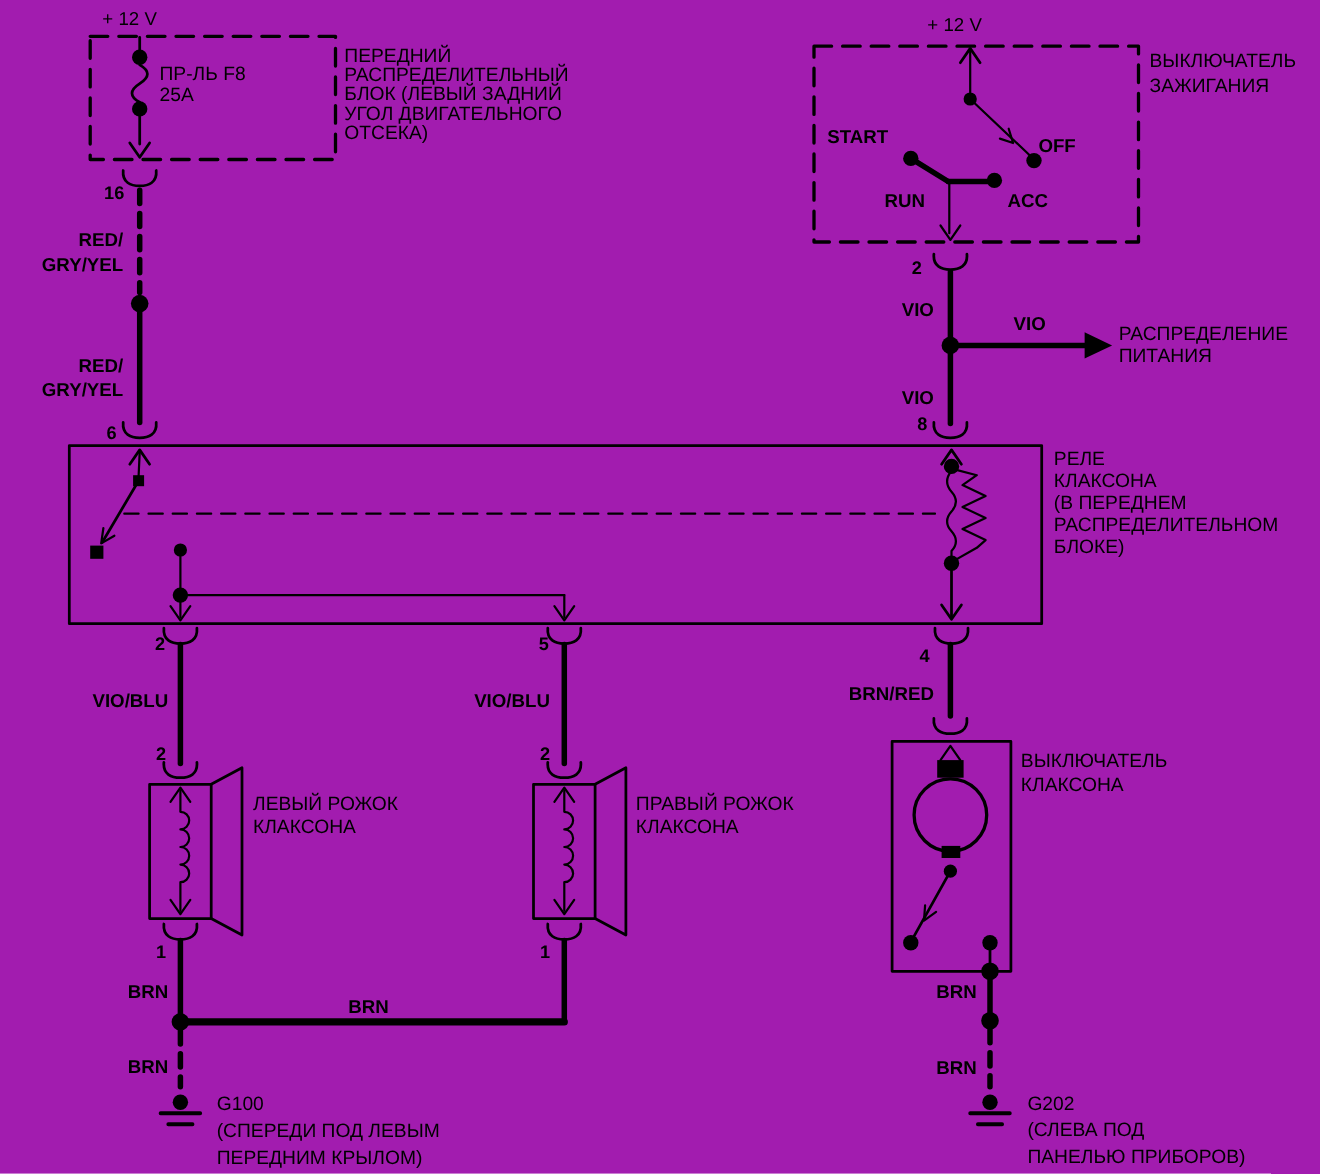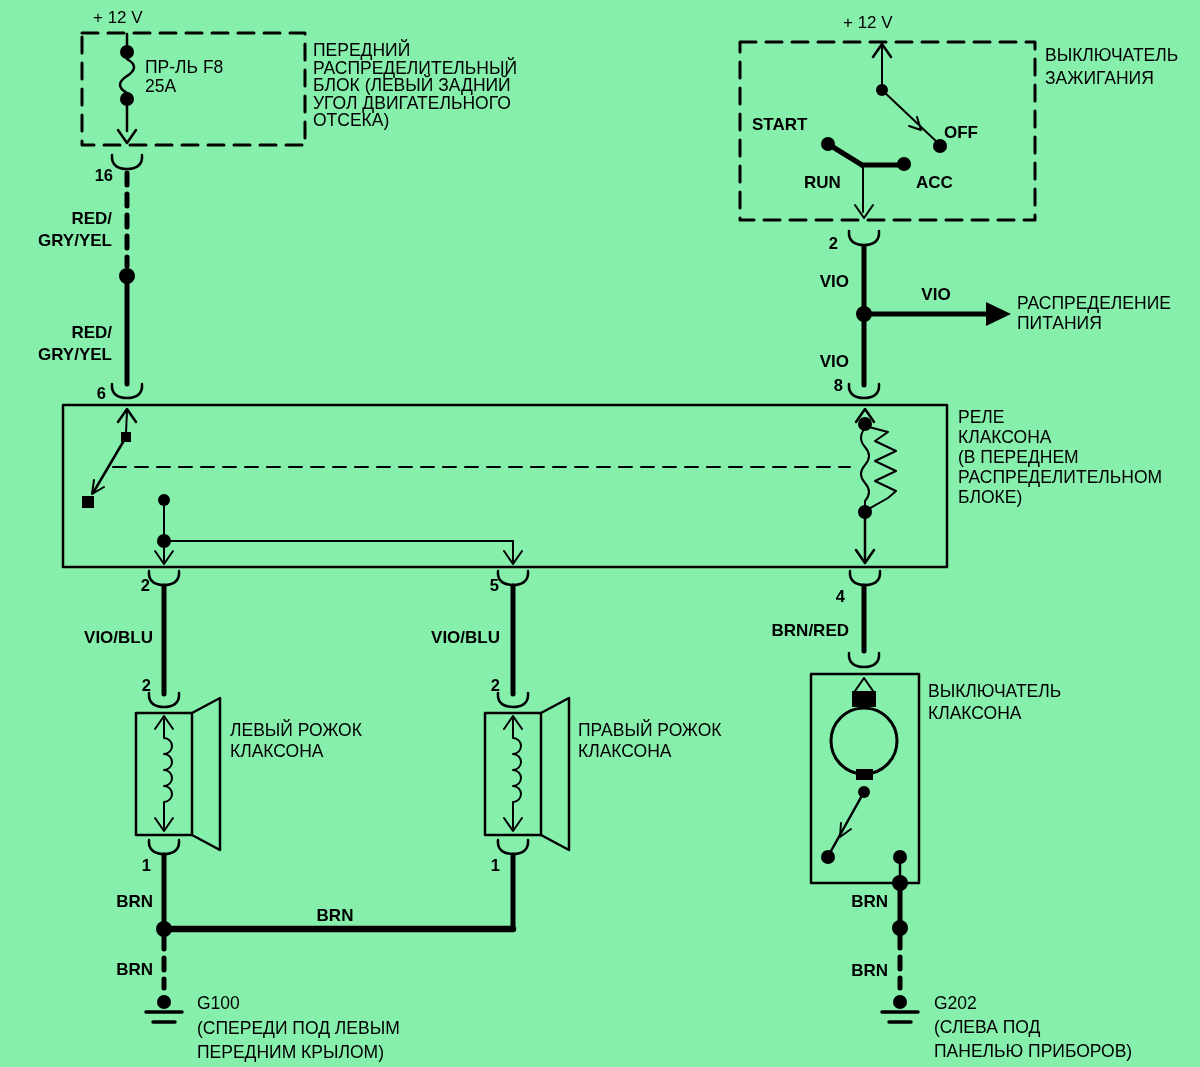--- a/index.html
+++ b/index.html
@@ -1,16 +1,16 @@
 <!DOCTYPE html>
 <html><head>
 <meta charset="utf-8">
 <style>
   html,body { margin:0; padding:0; background:#ffffff; }
-  #stage { width:1200px; height:1067px; background:#86efac; position:relative; overflow:hidden; }
+  #stage { width:1200px; height:1067px; background:#a21caf; position:relative; overflow:hidden; }
   svg { display:block; }
   .s { stroke:#000000; fill:none; stroke-linecap:round; stroke-linejoin:round; }
   .f { fill:#000000; stroke:none; }
   .w2  { stroke-width:2; }
   .w25 { stroke-width:2.5; }
   .w3  { stroke-width:3; }
   .w35 { stroke-width:3.5; }
   .w5  { stroke-width:5; }
   .w6  { stroke-width:6.5; }
   .dw  { stroke-dasharray:12 9; }   

